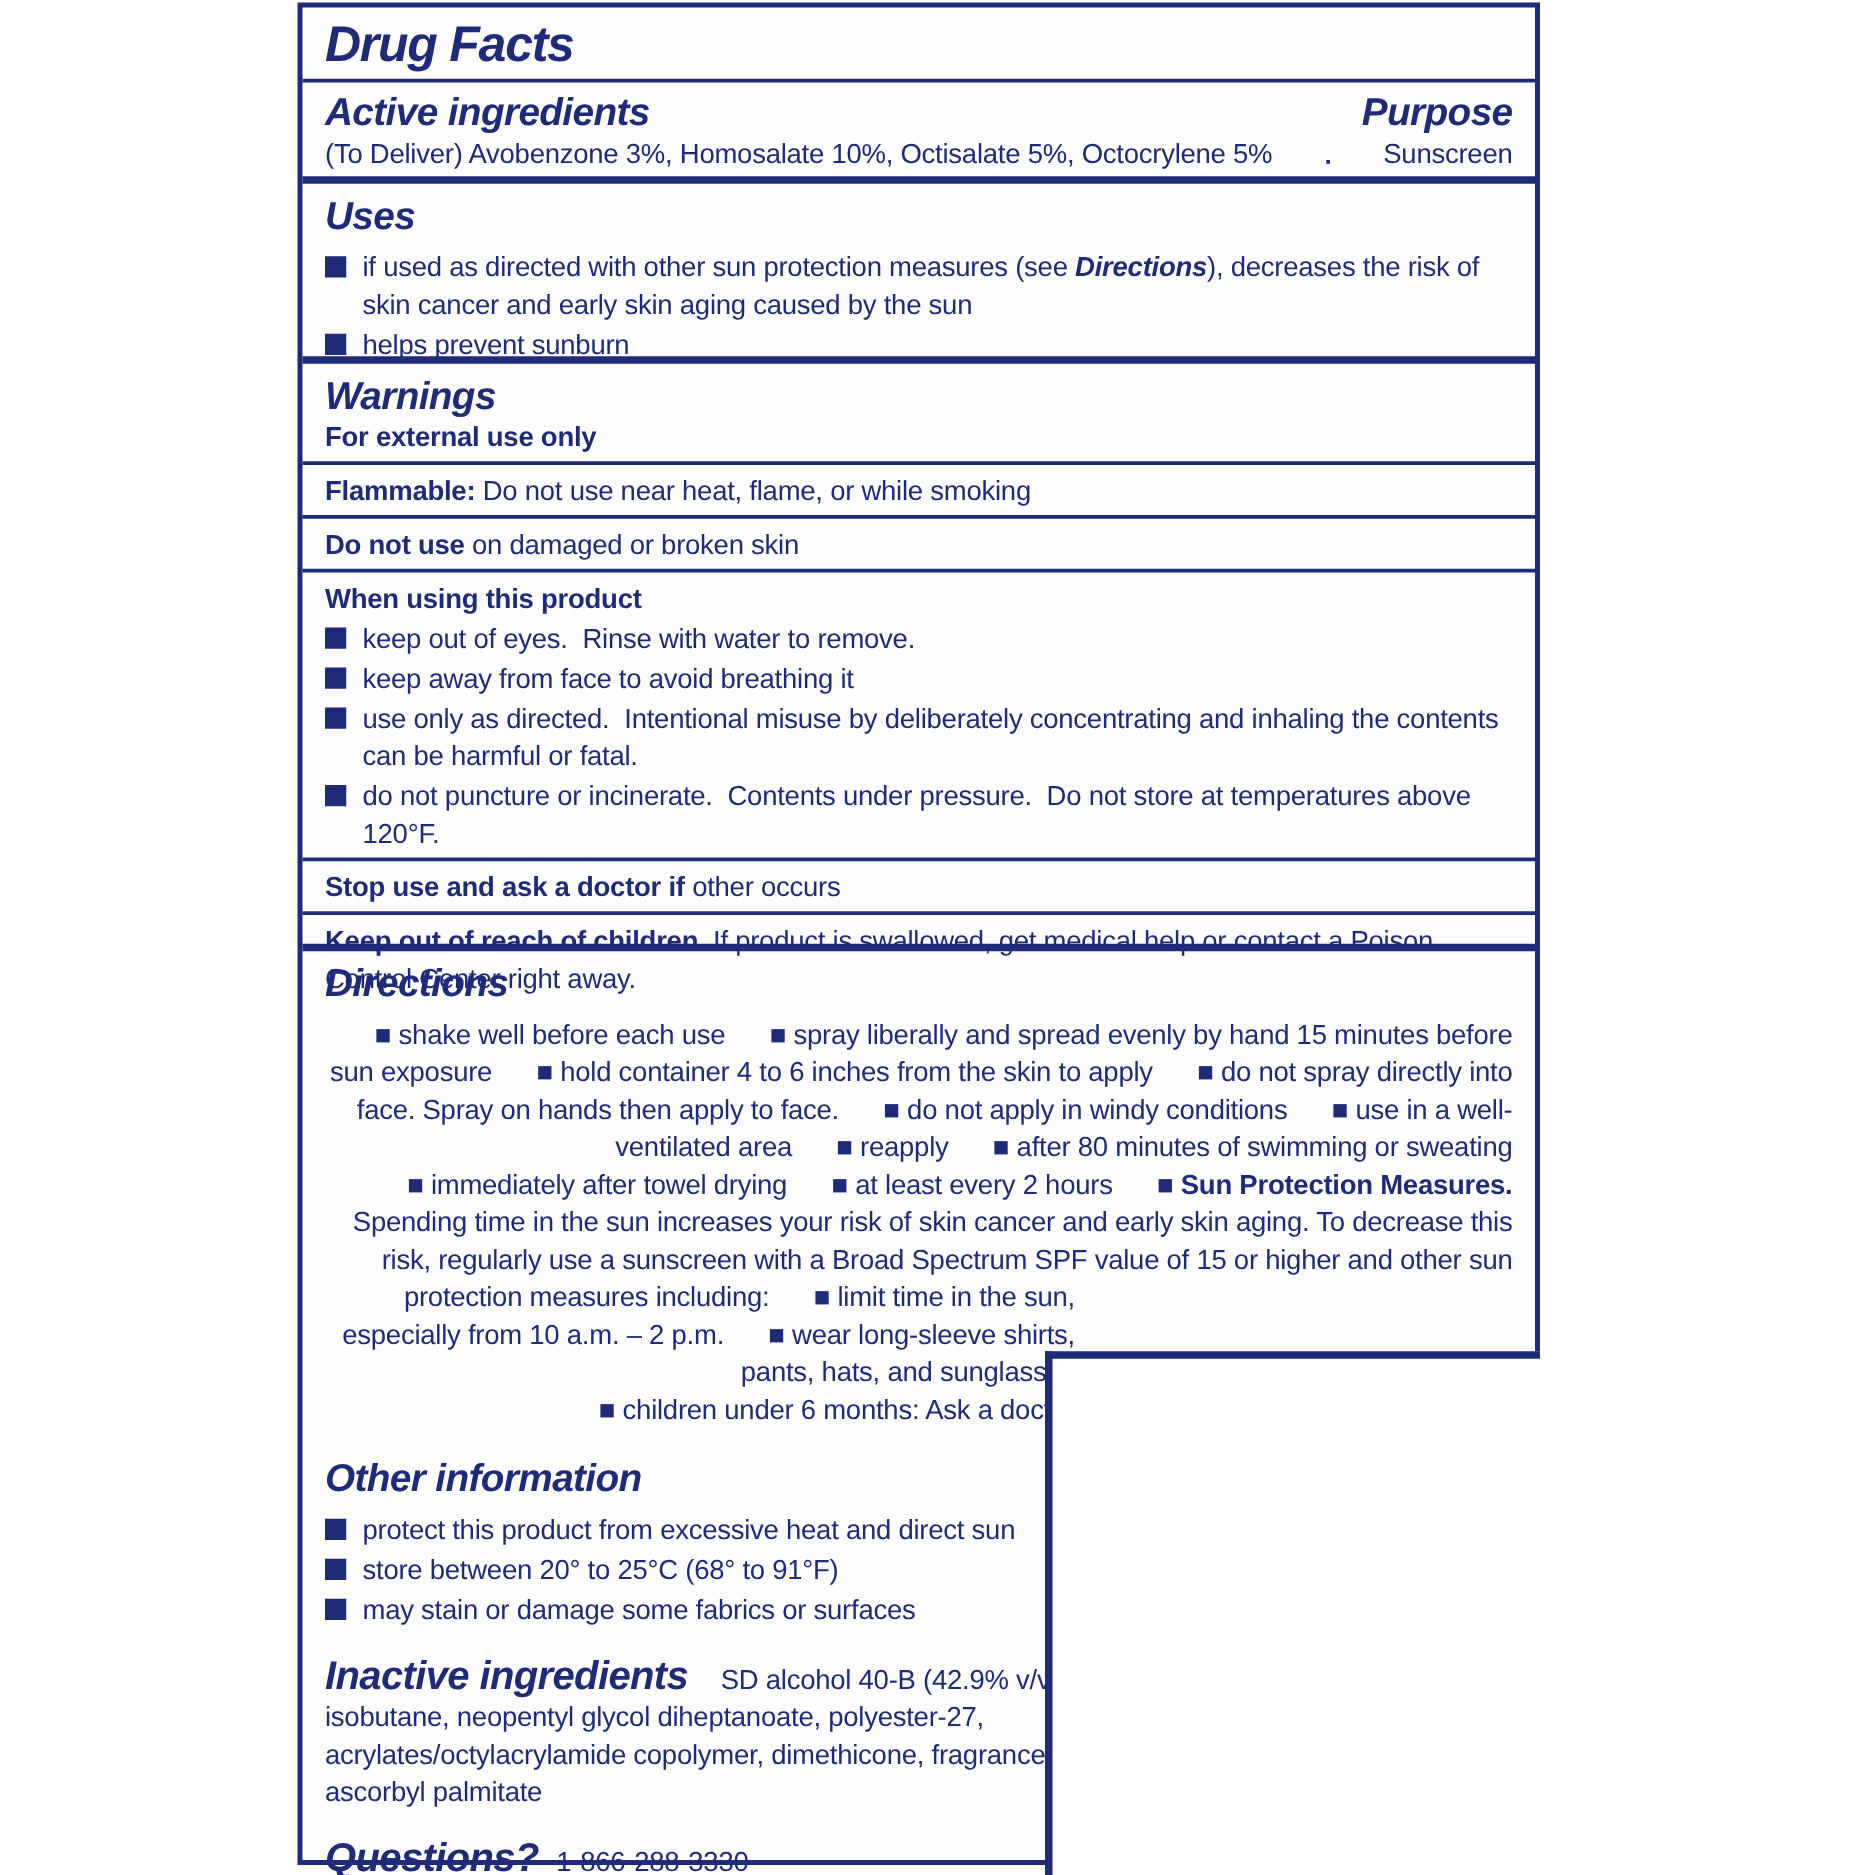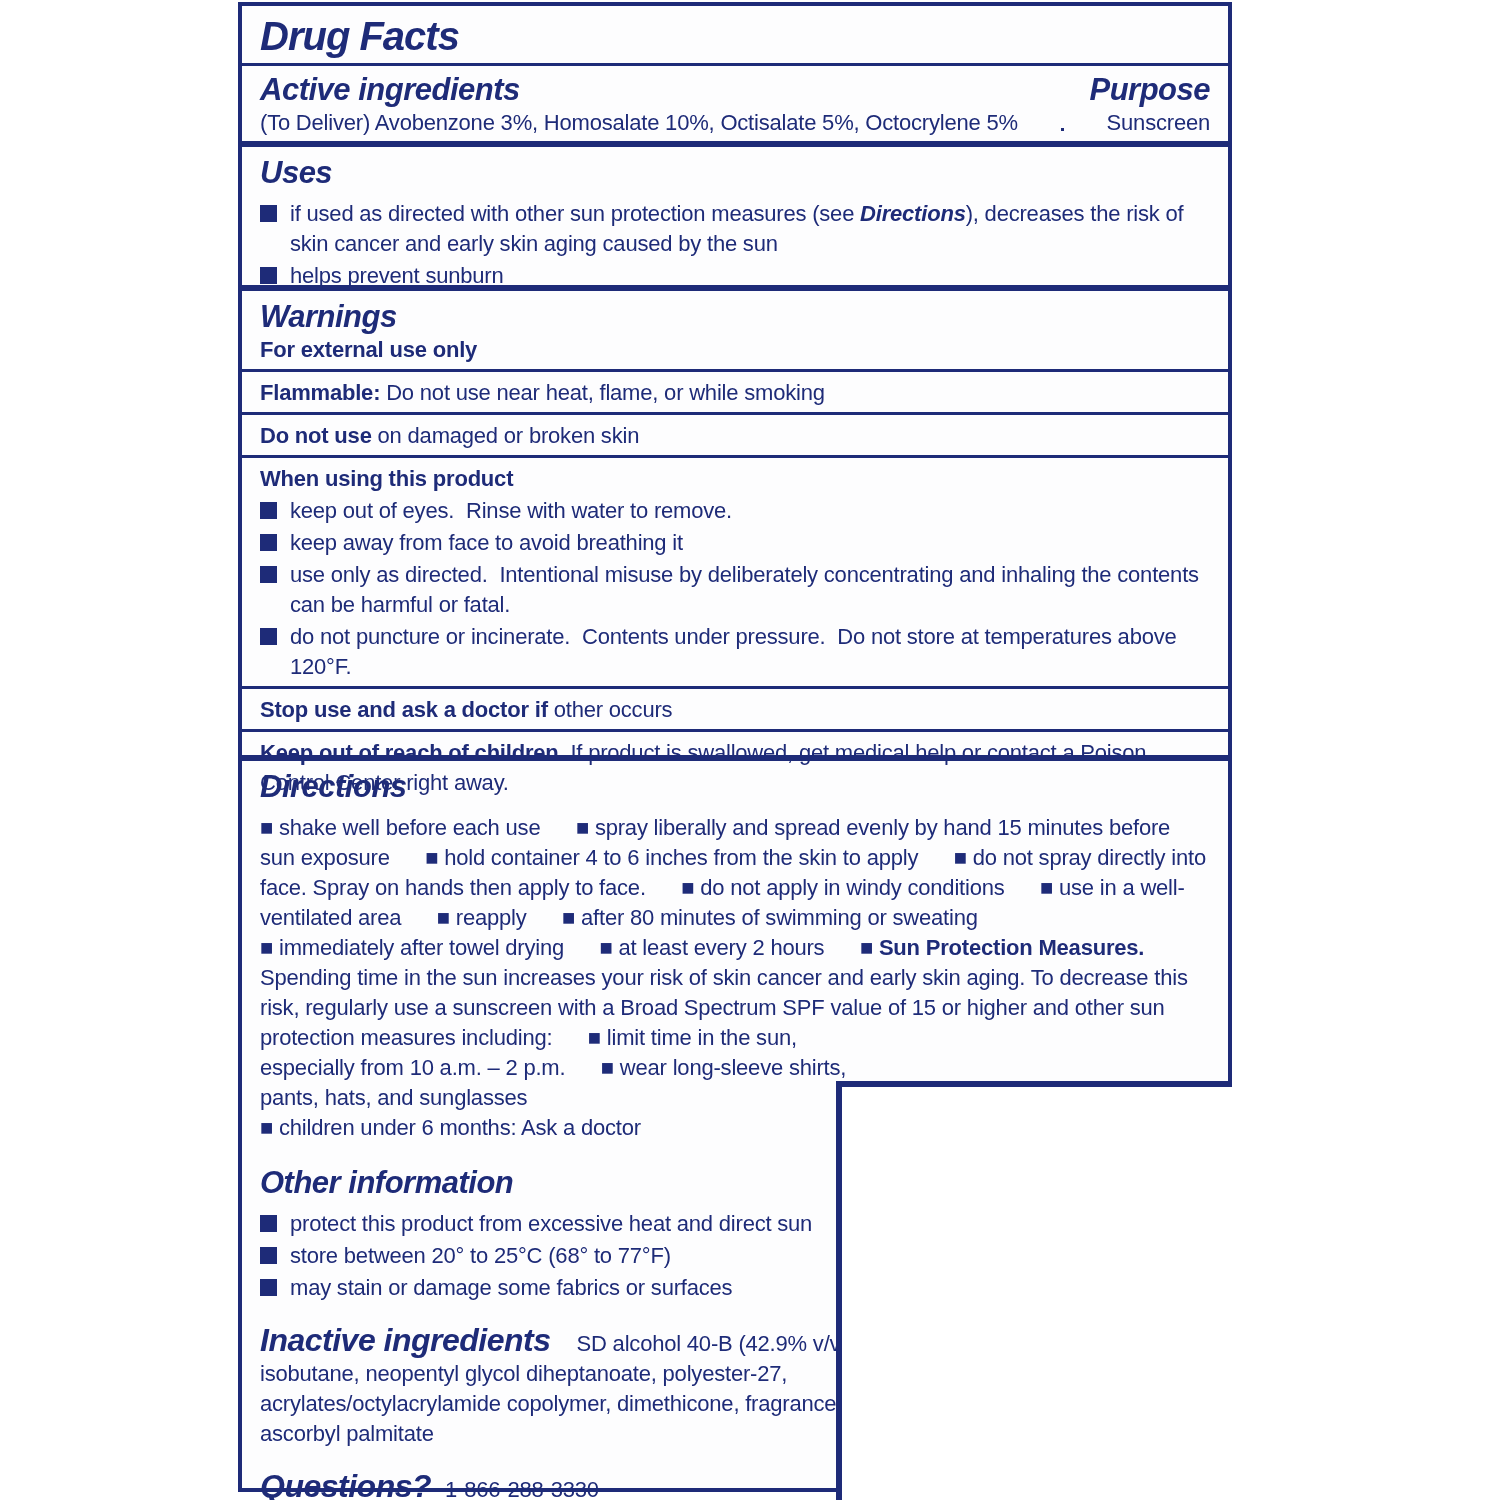--- a/index.html
+++ b/index.html
@@ -65,21 +65,21 @@
     padding-left:30px;
     margin:0 0 2px 0;
     white-space:pre-wrap;
   }
   .sq{
     position:absolute; left:0; top:6px;
     width:17px; height:17px;
     background:var(--navy);
     display:inline-block;
   }
-  .pw{ white-space:pre-wrap; margin:0; }
+  .pw{ white-space:pre-wrap; margin:0;text-align:right; }
   .sec-top{ min-height:135px; }
   .sec-uses{ min-height:144px; }
   .sec-warnings{ min-height:470px; }
   .sec-directions{ flex:1; position:relative; }
   .narrow{ max-width:600px; }
   .mt{ margin-top:22px; }
   .inline-h{
     font-size:32px; font-weight:bold; font-style:italic;
     letter-spacing:-0.5px;
     margin-right:26px;
@@ -145,21 +145,21 @@
   </div>
 
   <div class="sec sec-directions">
     <div class="h2">Directions</div>
     <p class="body-text pw"><span>■ shake well before each use      ■ spray liberally and spread evenly by hand 15 minutes before sun exposure      ■ hold container 4 to 6 inches from the skin to apply      ■ do not spray directly into face. Spray on hands then apply to face.      ■ do not apply in windy conditions      ■ use in a well-ventilated area      ■ reapply      ■ after 80 minutes of swimming or sweating</span><br><span>■ immediately after towel drying      ■ at least every 2 hours      ■ </span><span class="seg-b">Sun Protection Measures.</span><span> Spending time in the sun increases your risk of skin cancer and early skin aging. To decrease this risk, regularly use a sunscreen with a Broad Spectrum SPF value of 15 or higher and other sun</span></p>
     <p class="body-text pw narrow"><span>protection measures including:      ■ limit time in the sun, especially from 10 a.m. – 2 p.m.      ■ wear long-sleeve shirts, pants, hats, and sunglasses</span><br><span>■ children under 6 months: Ask a doctor</span></p>
 
     <div class="h2 mt narrow">Other information</div>
     <ul class="bl narrow">
       <li><span class="sq"></span><span>protect this product from excessive heat and direct sun</span></li>
-      <li><span class="sq"></span><span>store between 20° to 25°C (68° to 77°F)</span></li>
+      <li><span class="sq"></span><span>store between 20° to 25°C (68° to 91°F)</span></li>
       <li><span class="sq"></span><span>may stain or damage some fabrics or surfaces</span></li>
     </ul>
 
     <p class="body-text narrow mt" style="margin-bottom:0">
       <span class="inline-h">Inactive ingredients</span><span>SD alcohol 40-B (42.9% v/v), isobutane, neopentyl glycol diheptanoate, polyester-27, acrylates/octylacrylamide copolymer, dimethicone, fragrance, ascorbyl palmitate</span>
     </p>
 
     <p class="body-text narrow mt">
       <span class="inline-h" style="margin-right:14px">Questions?</span><span>1-866-288-3330</span>
     </p>

